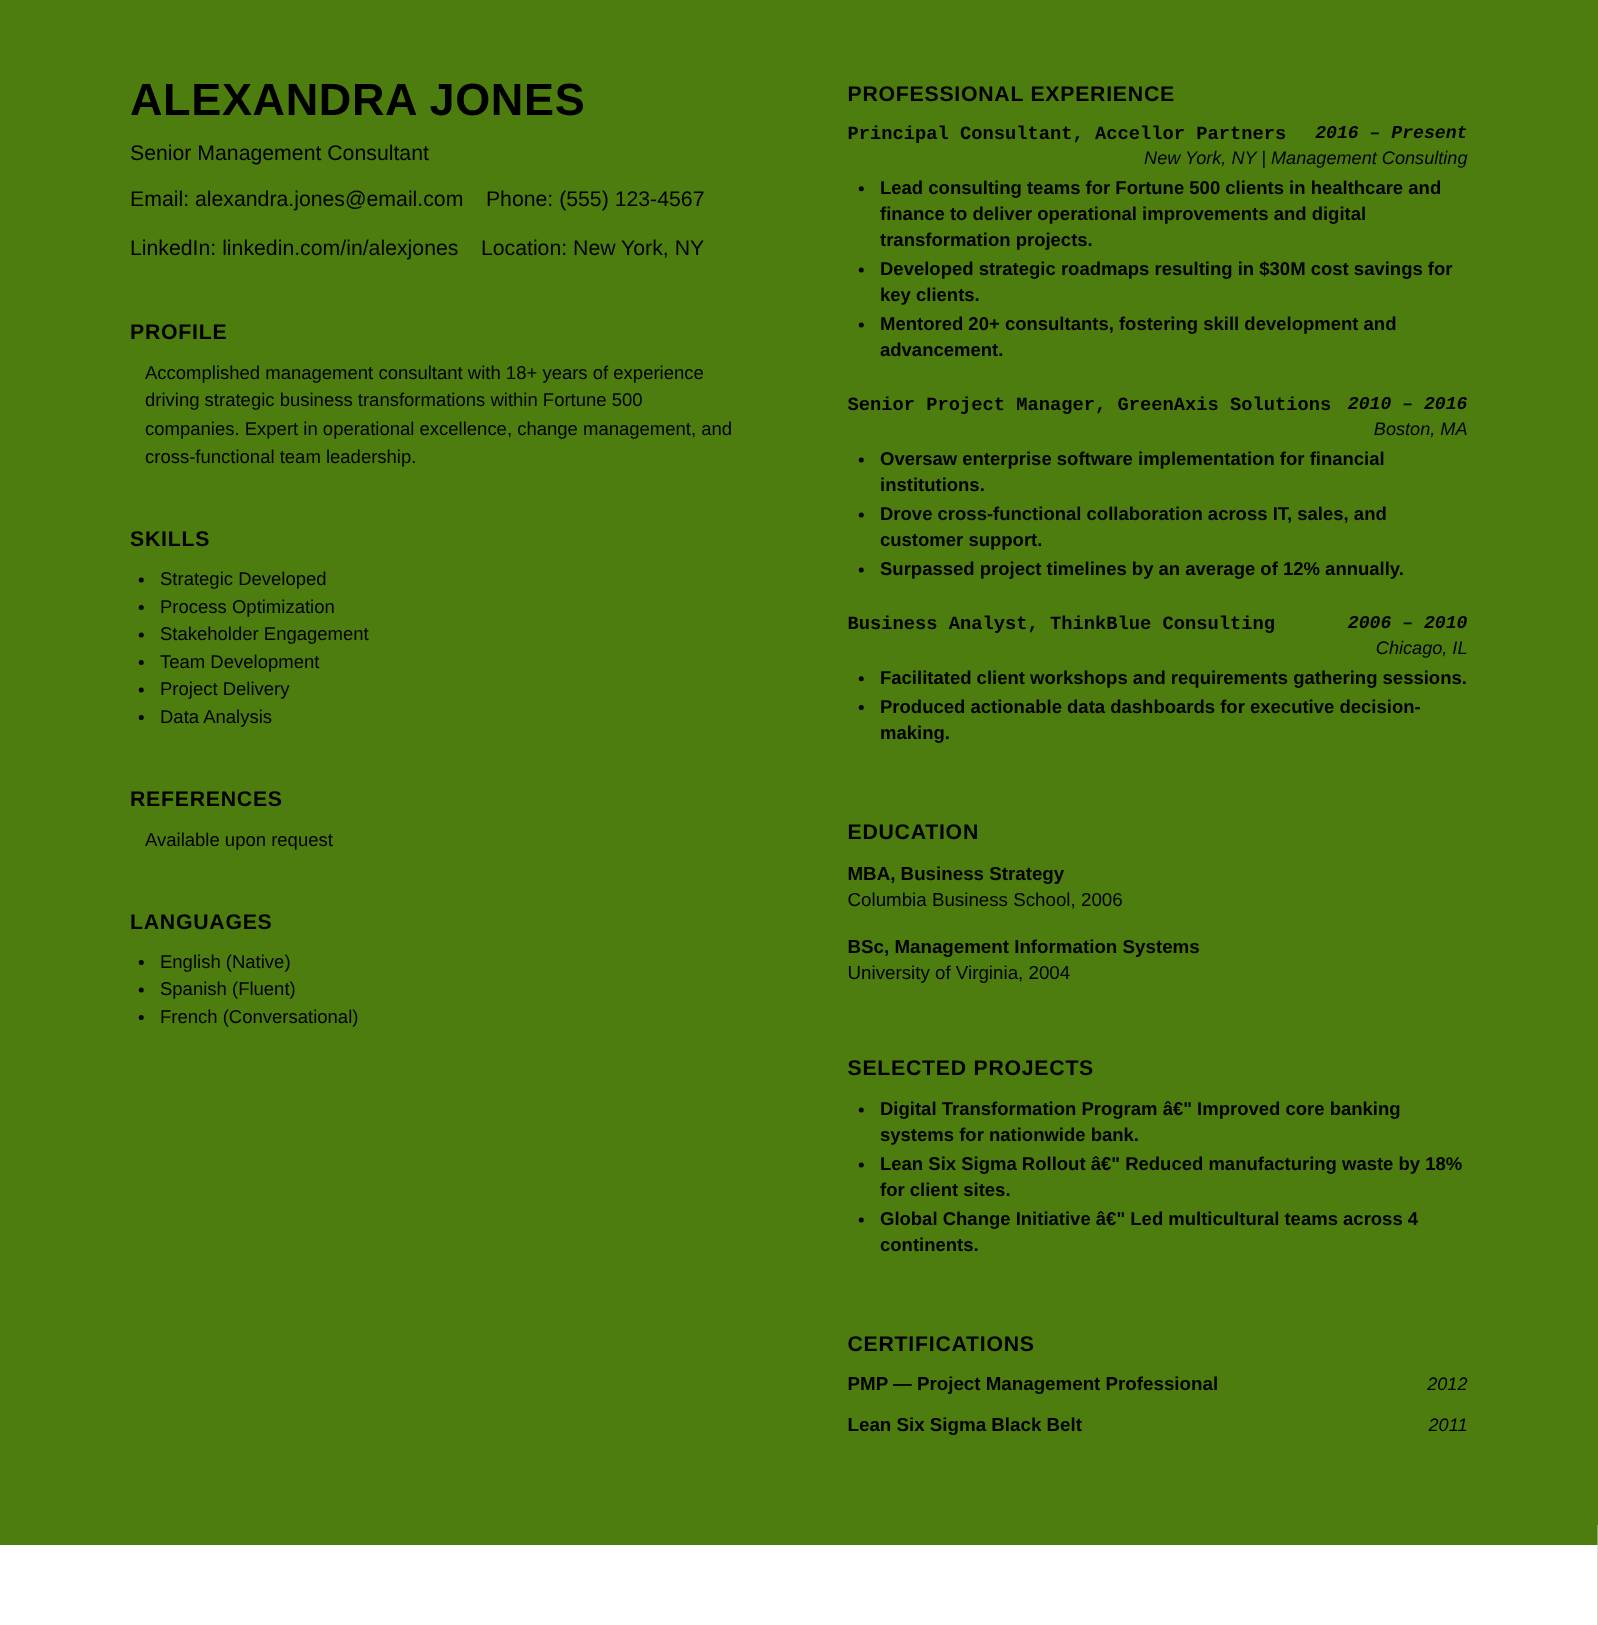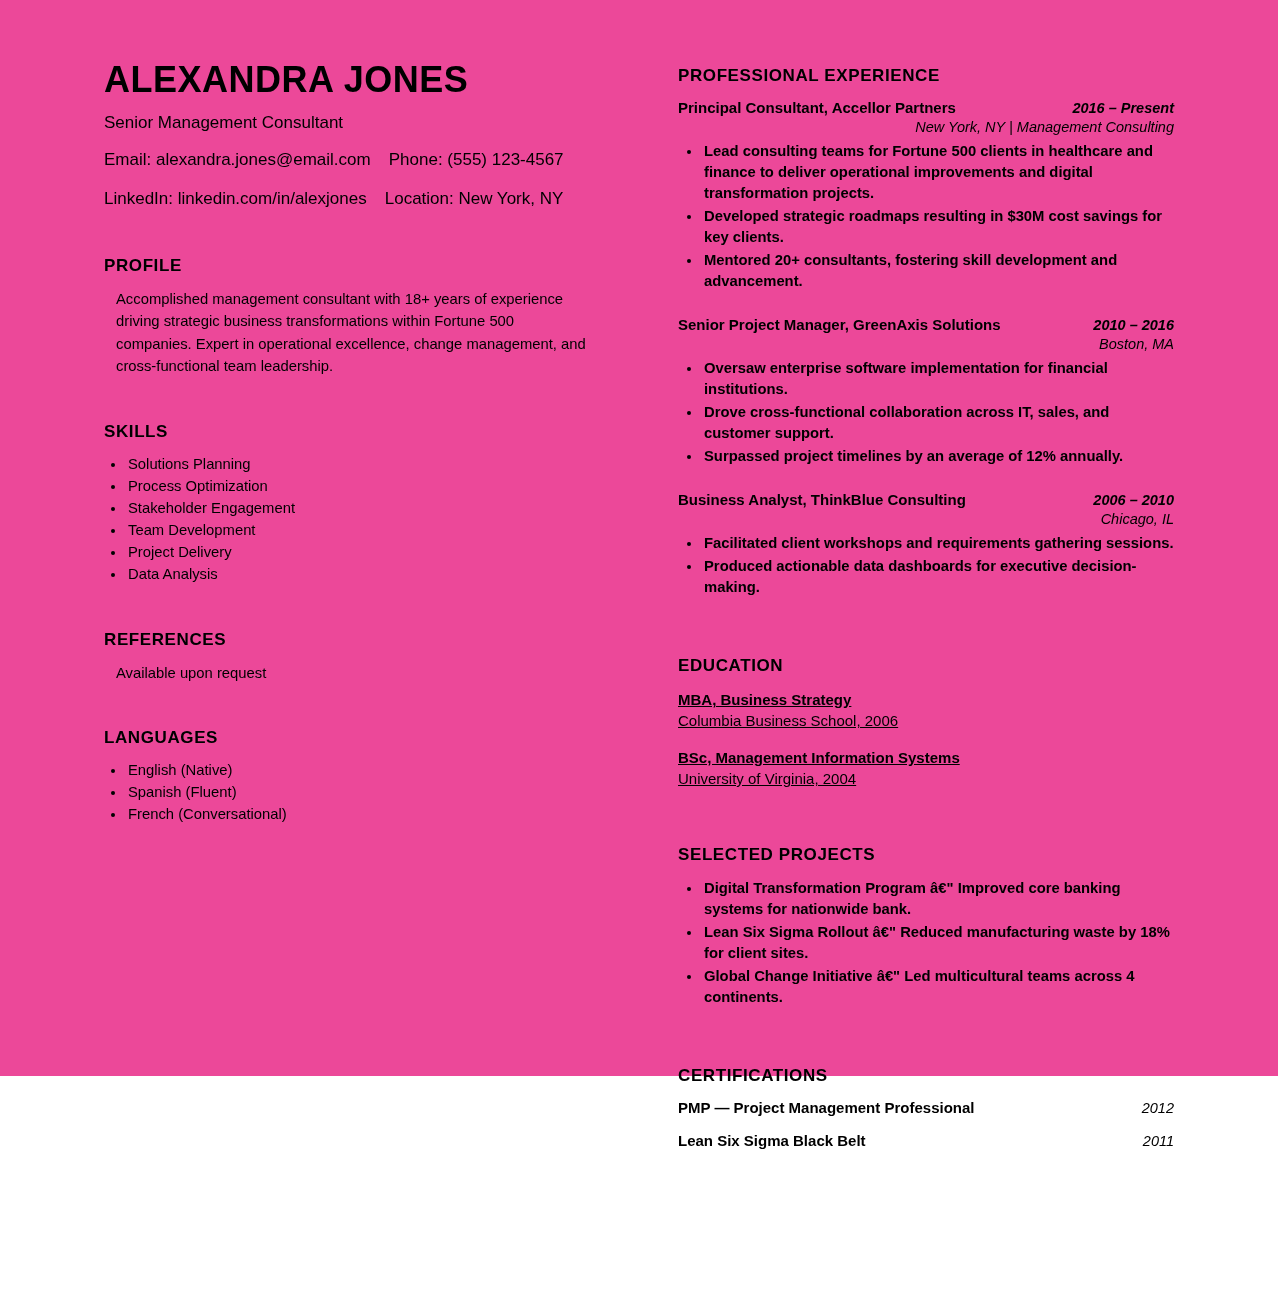--- a/index.html
+++ b/index.html
@@ -12,22 +12,22 @@
     height: 1300px;
     font-family: "Liberation Sans", sans-serif;
     color: #000000;
     position: relative;
     overflow: hidden;
   }
   .page {
     position: absolute;
     left: 0; top: 0;
     width: 1278px;
-    height: 1076px;
-    background: #ec4899;
+    height: 1236px;
+    background: #4d7c0f;
   }
   .col-left {
     position: absolute;
     left: 104px;
     top: 60px;
     width: 500px;
   }
   .col-right {
     position: absolute;
     left: 678px;
@@ -89,23 +89,24 @@
   }
 
   
   .sec-right { margin-bottom: 0; }
   .sec-right .sec-h { margin-bottom: 13px; }
 
   .job { margin-bottom: 24px; }
   .job:last-child { margin-bottom: 0; }
   .job-row {
     display: flex;
-    align-items: center;
+    align-items: flex-start;
     justify-content: space-between;
     margin-bottom: 3px;
+    font-family: Liberation Mono, monospace;
   }
   .job-name {
     font-size: 15px;
     font-weight: bold;
   }
   .job-dates {
     font-size: 14.5px;
     font-weight: bold;
     font-style: italic;
     white-space: nowrap;
@@ -123,21 +124,21 @@
     list-style: disc;
   }
   ul.job-bullets li {
     font-size: 14.8px;
     line-height: 1.42;
     margin-bottom: 2px;
     padding-left: 2px;
     font-weight: bold;
   }
 
-  .edu-item { margin-bottom: 16px; text-decoration: underline; }
+  .edu-item { margin-bottom: 16px; }
   .edu-item:last-child { margin-bottom: 0; }
   .edu-degree {
     font-size: 15px;
     font-weight: bold;
     line-height: 1.4;
   }
   .edu-school {
     font-size: 15px;
     line-height: 1.4;
   }
@@ -183,21 +184,21 @@
     </div>
 
     <div class="sec-block">
       <div class="sec-h">PROFILE</div>
       <p class="para">Accomplished management consultant with 18+ years of experience driving strategic business transformations within Fortune 500 companies. Expert in operational excellence, change management, and cross-functional team leadership.</p>
     </div>
 
     <div class="sec-block">
       <div class="sec-h">SKILLS</div>
       <ul class="bullets">
-        <li>Solutions Planning</li>
+        <li>Strategic Developed</li>
         <li>Process Optimization</li>
         <li>Stakeholder Engagement</li>
         <li>Team Development</li>
         <li>Project Delivery</li>
         <li>Data Analysis</li>
       </ul>
     </div>
 
     <div class="sec-block">
       <div class="sec-h">REFERENCES</div>

